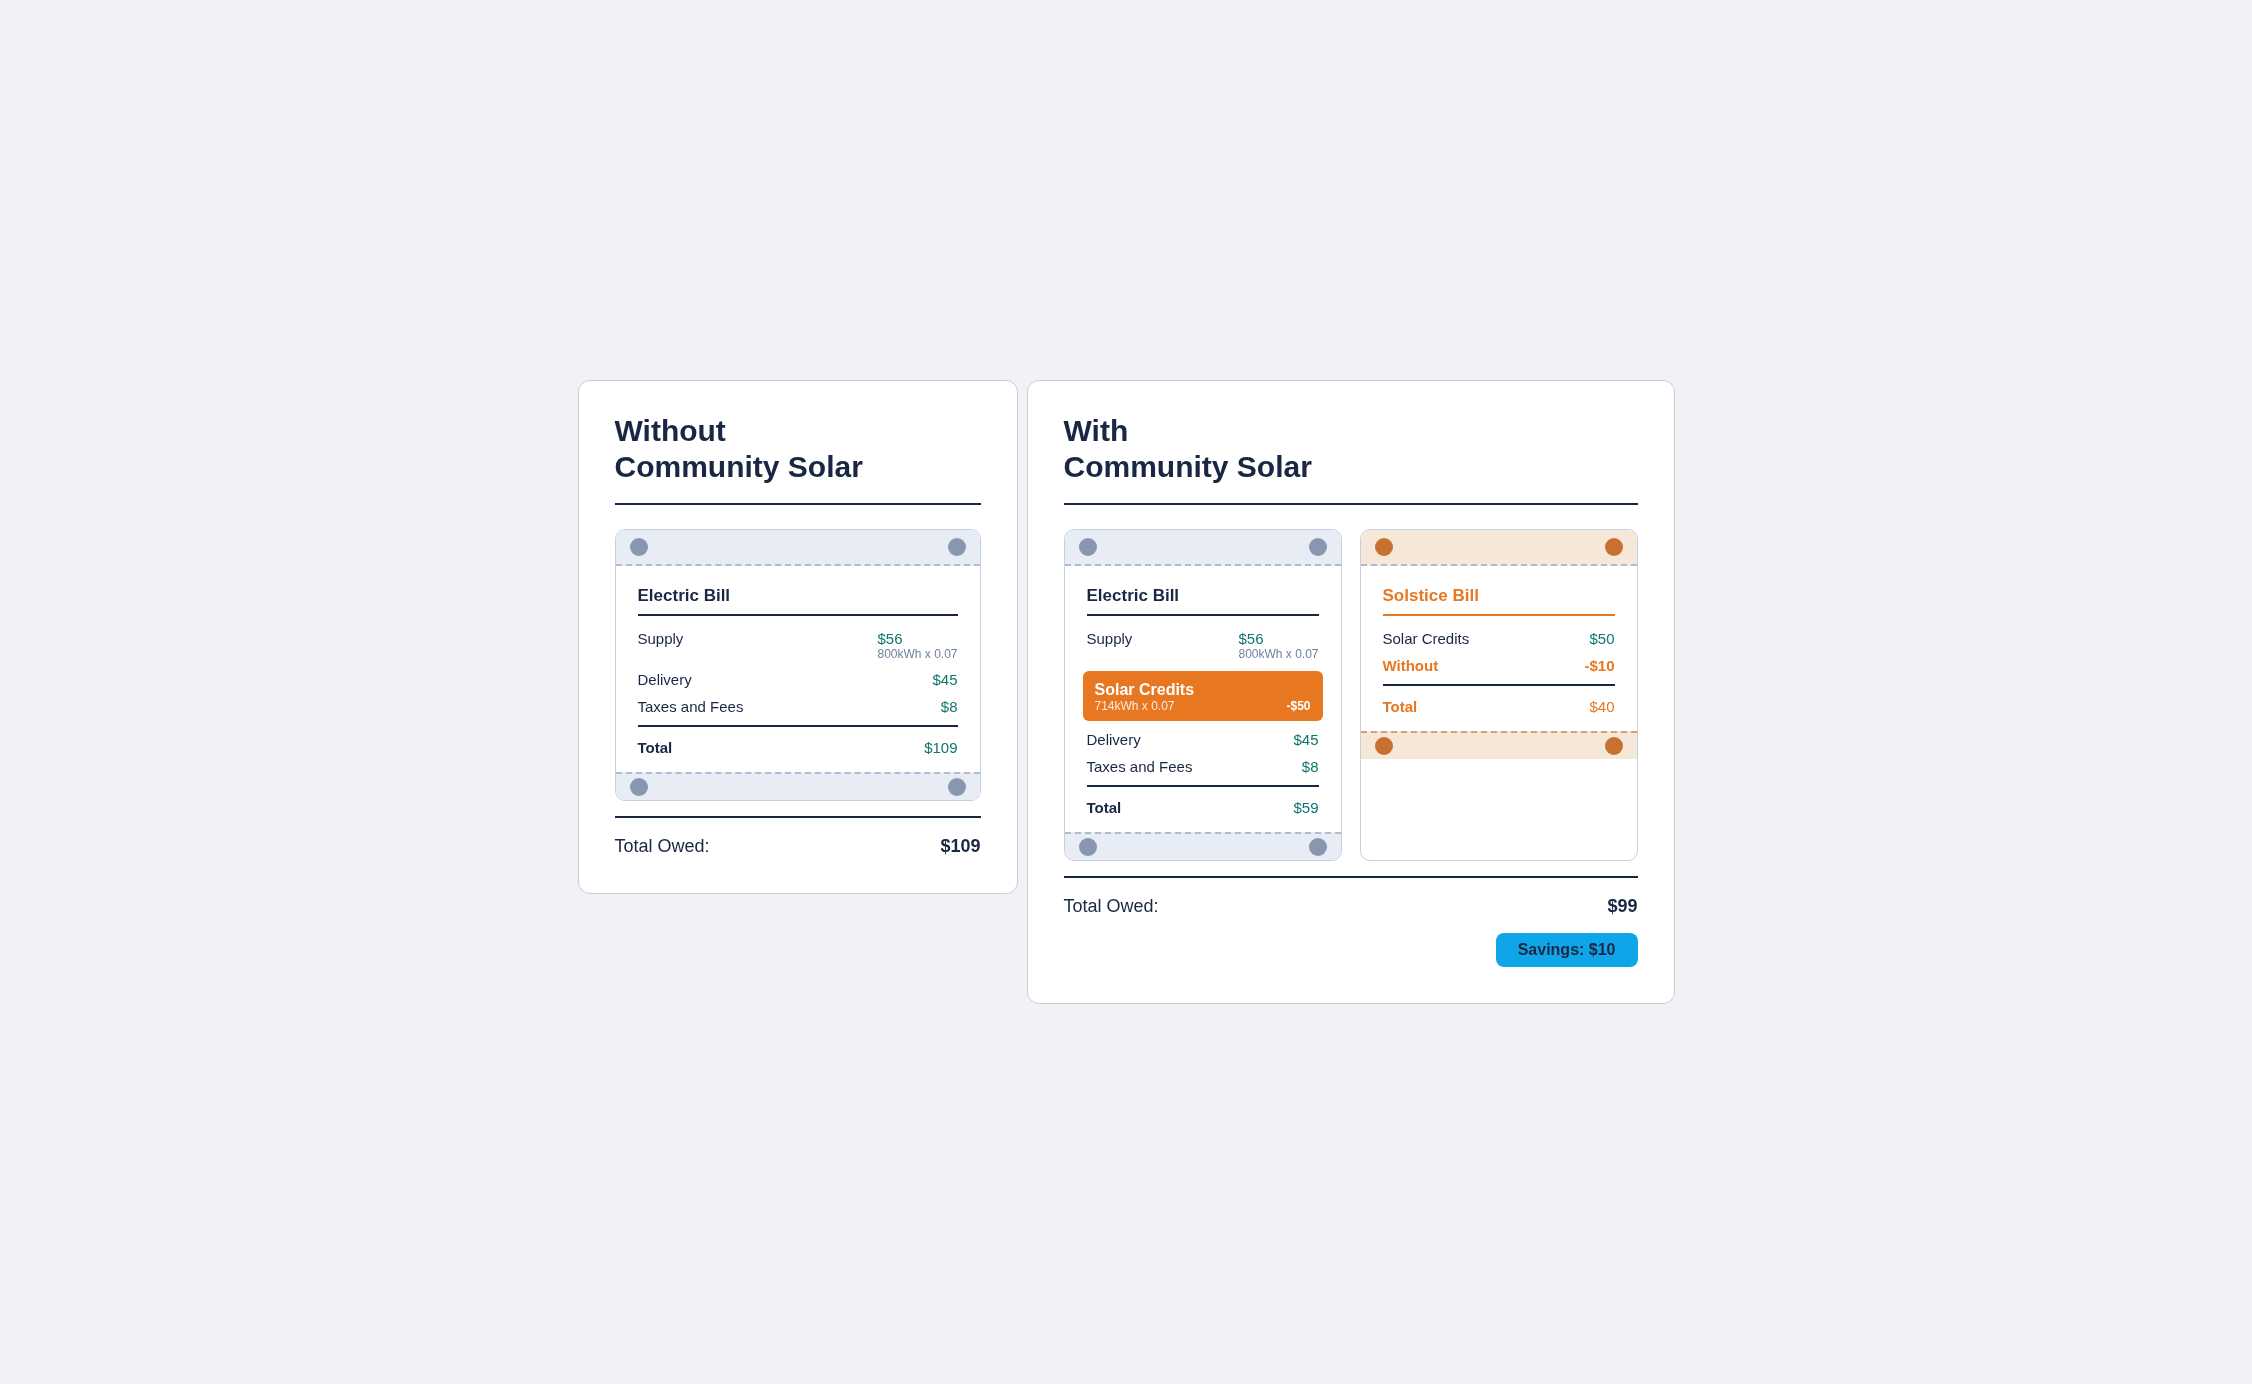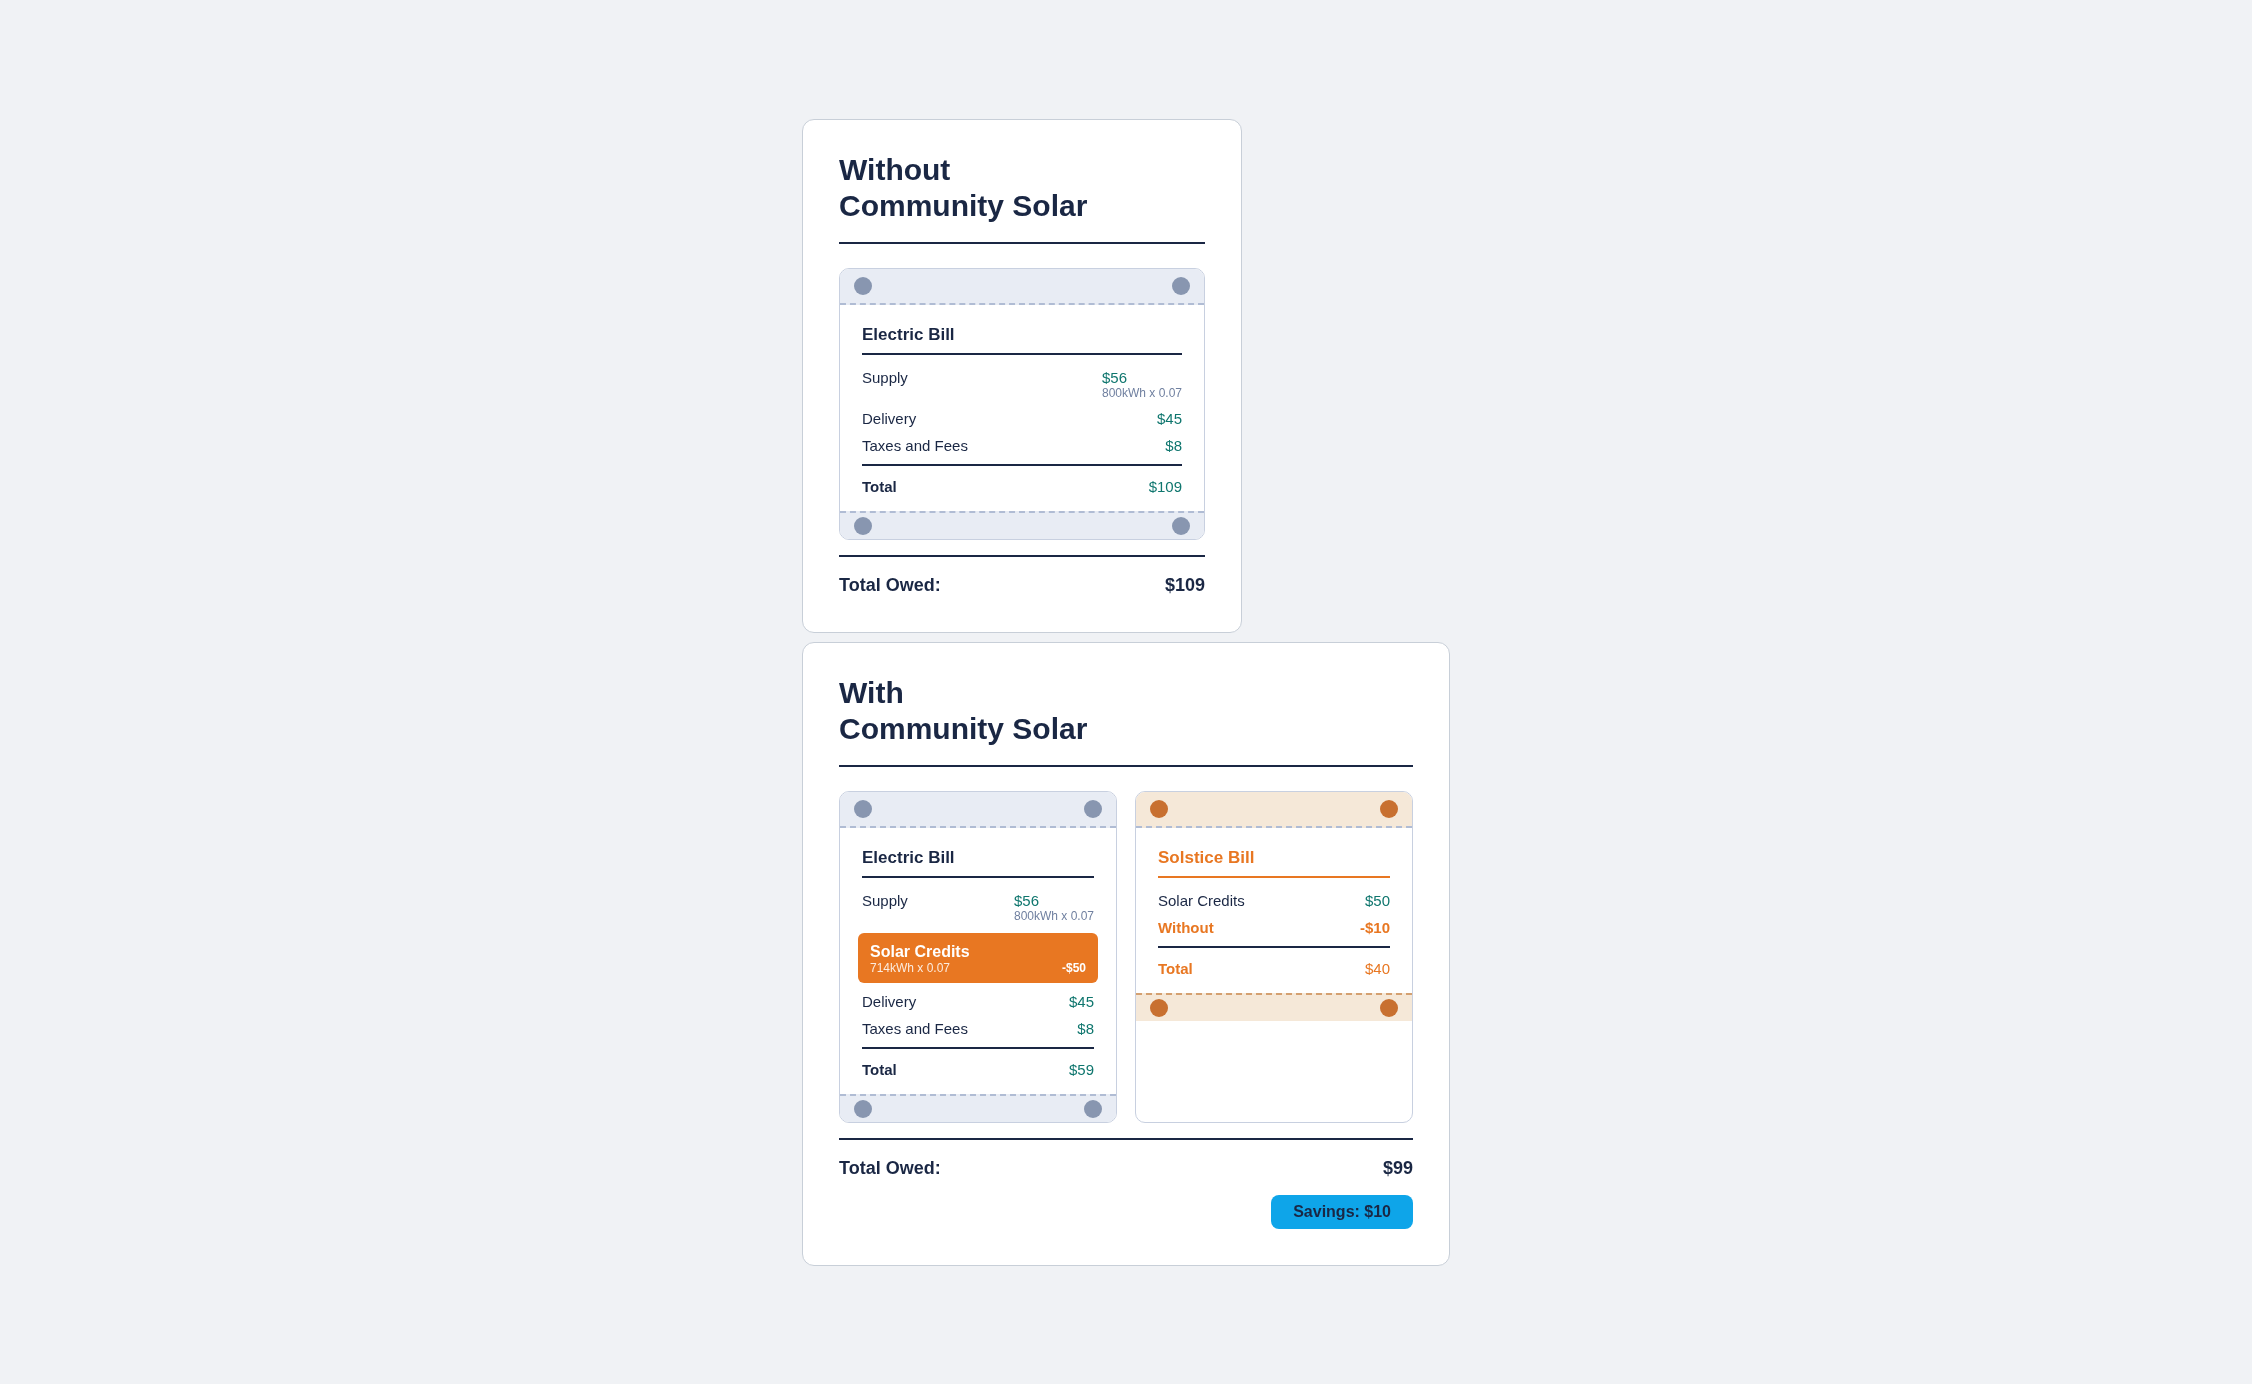--- a/index.html
+++ b/index.html
@@ -11,21 +11,20 @@
       justify-content: center;
       align-items: center;
       min-height: 100vh;
       padding: 20px;
     }
 
     .panels-wrapper {
       display: flex;
       gap: 9px;
       align-items: flex-start;
-      flex-direction: column;
     }
 
     .panel {
       background: #ffffff;
       border-radius: 12px;
       border: 1.5px solid #c8cfd8;
       padding: 32px 36px 36px 36px;
       width: 440px;
     }
 
@@ -207,21 +206,21 @@
     .panel-footer {
       border-top: 2px solid #1a2744;
       padding-top: 18px;
       display: flex;
       justify-content: space-between;
       align-items: center;
     }
 
     .total-owed-label {
       font-size: 18px;
-      font-weight: 700;
+      font-weight: 400;
       color: #1a2744;
     }
 
     .total-owed-value {
       font-size: 18px;
       font-weight: 800;
       color: #1a2744;
     }
 
     .savings-badge {

